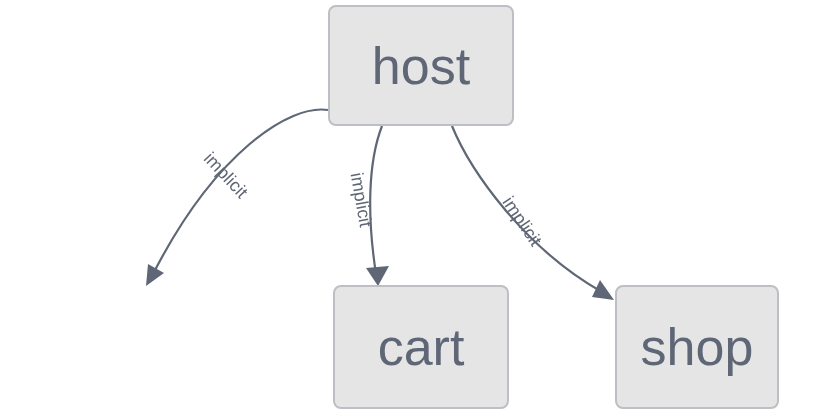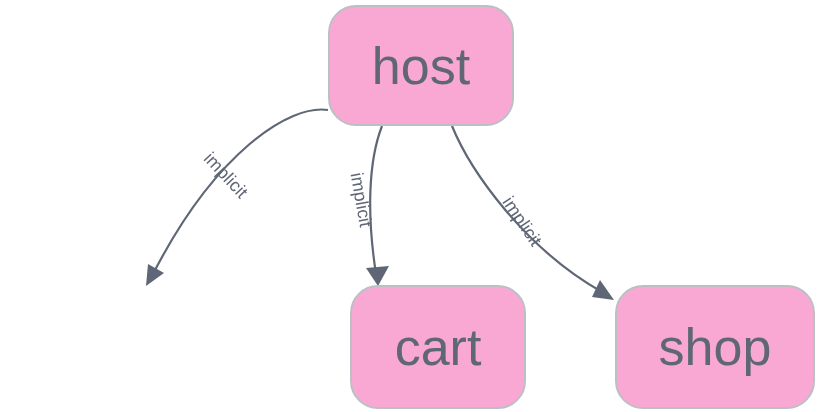--- a/index.html
+++ b/index.html
@@ -22,23 +22,23 @@
   #graph-svg {
     position: absolute;
     left: 0;
     top: 0;
     width: 818px;
     height: 412px;
   }
   .node-box {
     position: absolute;
     box-sizing: border-box;
-    background: #f9a8d4;
+    background: #e5e5e5;
     border: 2px solid #bcc0c4;
-    border-radius: 28px;
+    border-radius: 8px;
     display: flex;
     align-items: center;
     justify-content: center;
   }
   .node-label {
     color: #5f6776;
     font-family: "Liberation Sans", sans-serif;
     font-size: 52px;
     line-height: 1;
     font-weight: 400;
@@ -86,21 +86,21 @@
       <polygon class="arrow-head" points="614 300 592 297 600 280"></polygon>
       <text class="edge-label" x="0" y="0" transform="translate(521,222) rotate(56)">implicit</text>
     </g>
   </svg>
 
   <div class="node-box" style="left: 328px; top: 5px; width: 186px; height: 121px;">
     <span class="node-label">host</span>
   </div>
 
 
-  <div class="node-box" style="left: 333px; top: 285px; width: 176px; height: 124px; margin-left: 17px;">
+  <div class="node-box" style="left: 333px; top: 285px; width: 176px; height: 124px;">
     <span class="node-label">cart</span>
   </div>
 
-  <div class="node-box" style="left: 615px; top: 285px; width: 200px; height: 124px; text-align: center;">
+  <div class="node-box" style="left: 615px; top: 285px; width: 164px; height: 124px; text-align: center;">
     <span class="node-label">shop</span>
   </div>
 
 </div>
 
 </body></html>

